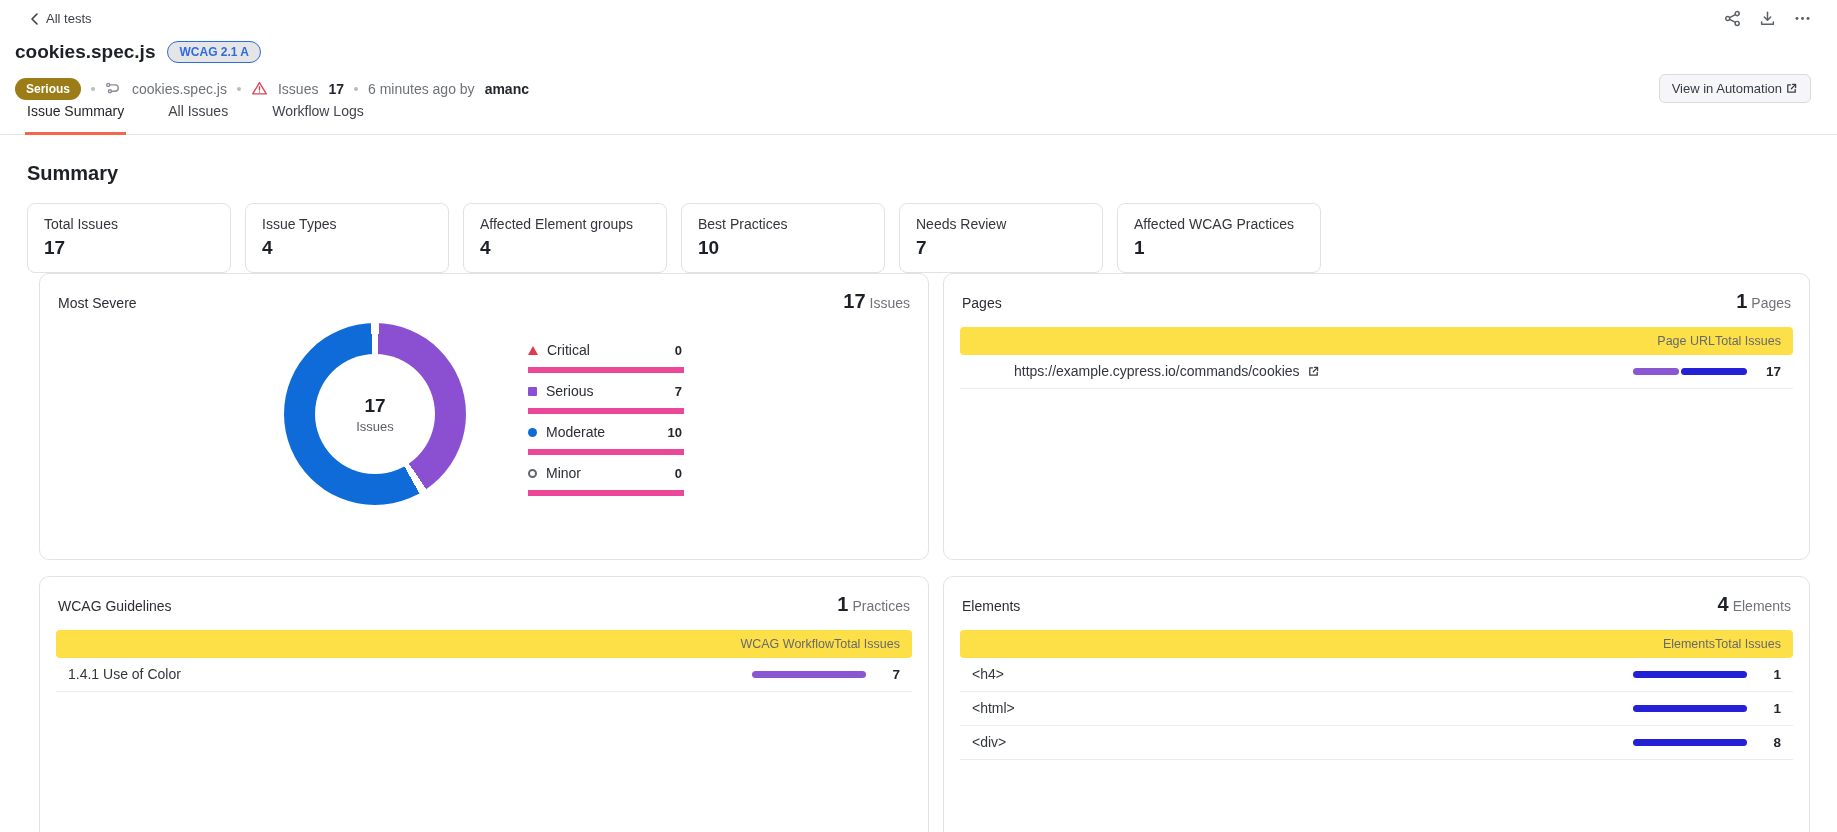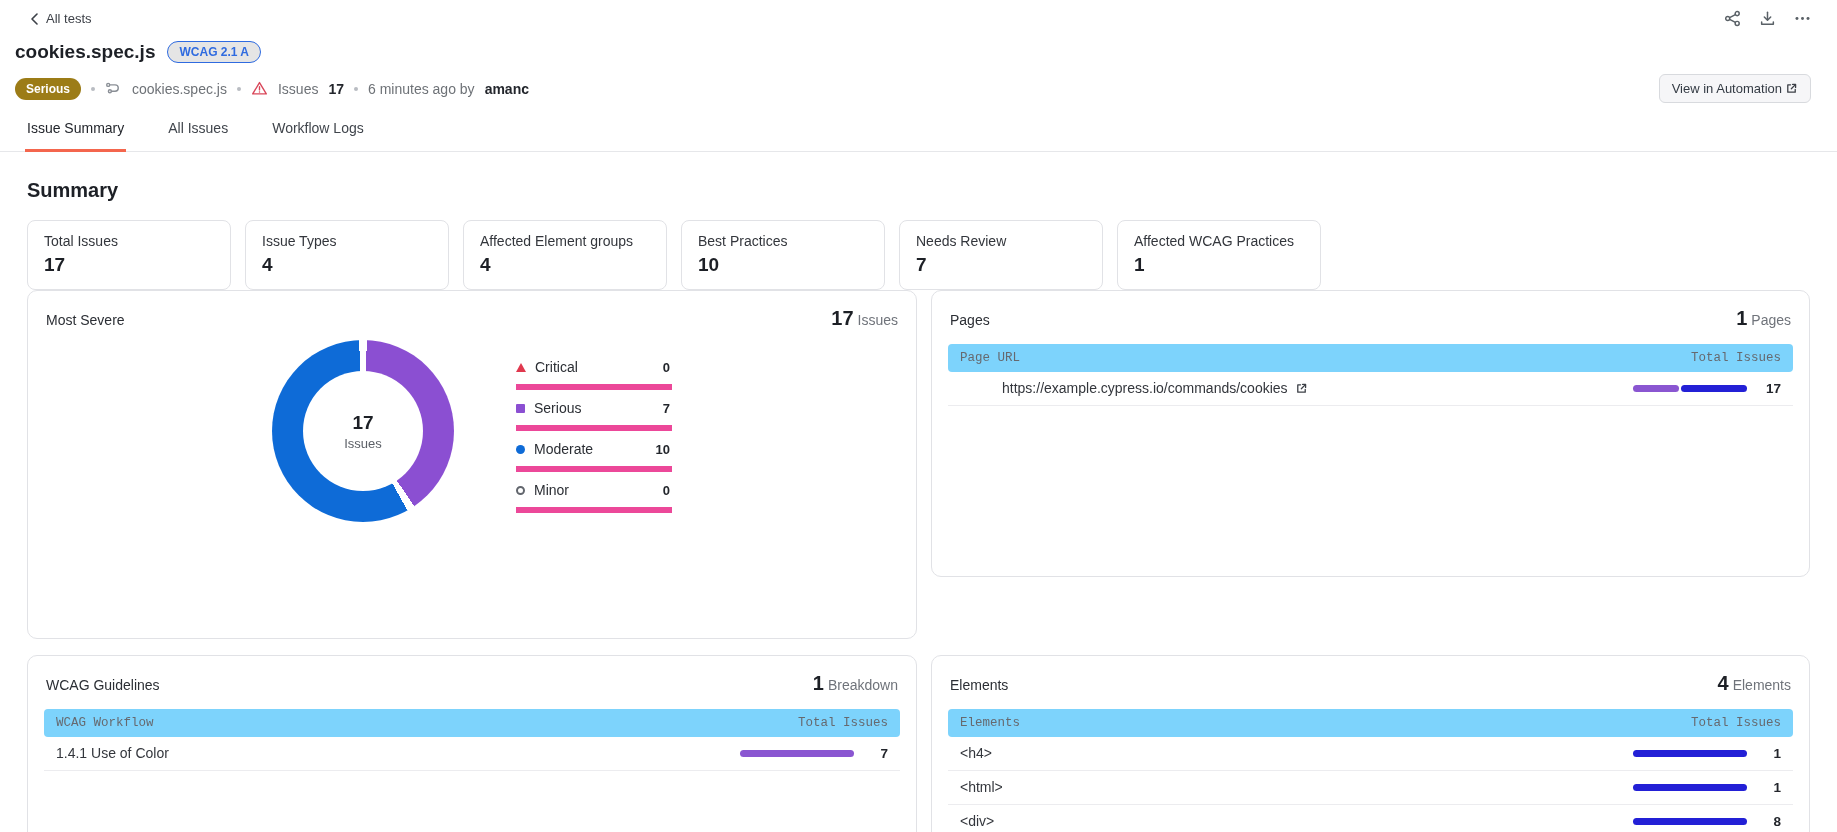--- a/index.html
+++ b/index.html
@@ -16,38 +16,38 @@
   .page-title { font-size: 19px; font-weight: 700; color: #1d2026; }
   .wcag-pill { font-size: 12px; font-weight: 700; color: #2f6be0; border: 1.5px solid #2f6be0; border-radius: 999px; padding: 3px 11px; background: #e5e5e5; }
 
   .meta-row { display: flex; align-items: center; justify-content: space-between; padding: 11px 26px 0 15px; }
   .meta-left { display: flex; align-items: center; gap: 10px; font-size: 14px; color: #6e7277; }
   .sev-badge { background: #9c7c17; color: #fff; font-size: 12px; font-weight: 700; border-radius: 999px; padding: 4px 11px; }
   .dot-sep { width: 4px; height: 4px; border-radius: 50%; background: #b9bcc2; display: inline-block; }
   .meta-strong { color: #23262c; font-weight: 700; }
   .view-btn { display: inline-flex; align-items: center; gap: 3px; font-size: 13px; color: #343b44; background: #f6f6f8; border: 1px solid #d8dade; border-radius: 6px; padding: 6px 12px; cursor: pointer; }
 
-  .tabs { display: flex; gap: 40px; margin-top: 17px; padding-left: 25px; border-bottom: 1px solid #e6e7ea; }
+  .tabs { display: flex; gap: 40px; padding-left: 25px; border-bottom: 1px solid #e6e7ea; }
   .tab { font-size: 14px; color: #40454c; padding: 0 2px 13px; cursor: pointer; }
   .tab.active { color: #23262c; border-bottom: 3px solid #f4664d; margin-bottom: -1px; }
 
   
   .content { padding: 0 27px; }
   .section-h { font-size: 20px; font-weight: 700; color: #1d2026; }
   .h-summary { margin: 27px 0 18px 0; }
   .h-breakdown { margin: 35px 0 17px 0; }
 
   .cards-row { display: flex; gap: 14px; }
   .stat-card { width: 204px; border: 1px solid #e1e2e6; border-radius: 8px; padding: 12px 16px 13px; background: #fff; }
   .stat-card .lbl { font-size: 14px; color: #33363c; }
   .stat-card .val { font-size: 19px; font-weight: 700; color: #1d2026; margin-top: 5px; }
 
   .grid-row { display: flex; gap: 14px; margin-bottom: 16px; }
   .panel { border: 1px solid #e1e2e6; border-radius: 10px; background: #fff; }
-  .panel.left  { width: 890px; height: 349px; }
+  .panel.left  { width: 890px; height: 287px; margin-left: 12px; }
   .panel.right { flex: 1; height: 287px; }
   .panel-head { display: flex; justify-content: space-between; align-items: baseline; padding: 16px 18px 8px; }
   .panel-title { font-size: 14px; color: #2b2e34; }
   .panel-stat { font-size: 14px; color: #6f737a; }
   .panel-stat b { font-size: 20px; font-weight: 700; color: #1d2026; margin-right: 4px; }
 
   
   .severity-body { display: flex; align-items: center; justify-content: center; gap: 62px; margin-top: 2px; }
   .donut-wrap { position: relative; width: 182px; height: 182px; }
   .donut { width: 182px; height: 182px; border-radius: 50%; }
@@ -60,21 +60,21 @@
   .legend-item { display: flex; align-items: center; gap: 9px; padding: 10px 2px 9px 0; border-bottom: 6px solid #ec4899; font-size: 14px; color: #2b2e34; }
   .legend-item .v { margin-left: auto; font-size: 13px; font-weight: 700; color: #23262c; }
   .mk { flex: 0 0 auto; }
   .mk-triangle { width: 0; height: 0; border-left: 5.5px solid transparent; border-right: 5.5px solid transparent; border-bottom: 9px solid #e0384e; }
   .mk-square { width: 9px; height: 9px; background: #8b4fd2; border-radius: 1px; }
   .mk-circle { width: 9px; height: 9px; background: #0e6bd7; border-radius: 50%; }
   .mk-ring { width: 9px; height: 9px; border: 2px solid #62666d; border-radius: 50%; background: #fff; }
 
   
   .tbl { margin: 6px 16px 0; }
-  .tbl-head { display: flex; justify-content: space-between; background: #7dd3fc; border-radius: 4px; padding: 7px 12px; font-size: 12.5px; color: #66696f; font-family: Liberation Mono, monospace; }
+  .tbl-head { display: flex; justify-content: flex-end; background: #fde047; border-radius: 4px; padding: 7px 12px; font-size: 12.5px; color: #66696f; }
   .tbl-row { display: flex; justify-content: space-between; align-items: center; padding: 8px 12px 9px; border-bottom: 1px solid #ececef; font-size: 14px; color: #33363c; }
   .row-left { display: inline-flex; align-items: center; gap: 7px; }
   .row-right { display: inline-flex; align-items: center; gap: 12px; }
   .row-val { min-width: 22px; text-align: right; font-size: 13.5px; font-weight: 700; color: #23262c; }
   .mini-bar { display: flex; gap: 2px; width: 114px; height: 7px; }
   .mini-bar div { height: 100%; border-radius: 4px; }
   .url-link { display: inline-flex; align-items: center; gap: 7px; cursor: pointer; color: #33363c; margin-left: 42px; }
   .ext-ic { color: #3c4047; }
 </style>
 </head>
@@ -258,21 +258,21 @@
         </div>
       </div>
     </div>
   </div>
 
   <div class="grid-row">
 
     <div class="panel left">
       <div class="panel-head">
         <span class="panel-title">WCAG Guidelines</span>
-        <span class="panel-stat"><b>1</b><span>Breakdown</span></span>
+        <span class="panel-stat"><b>1</b><span>Practices</span></span>
       </div>
       <div class="tbl">
         <div class="tbl-head">
           <span>WCAG Workflow</span>
           <span>Total Issues</span>
         </div>
         <div class="tbl-row">
           <span class="row-left">1.4.1 Use of Color</span>
           <span class="row-right">
             <span class="mini-bar">

